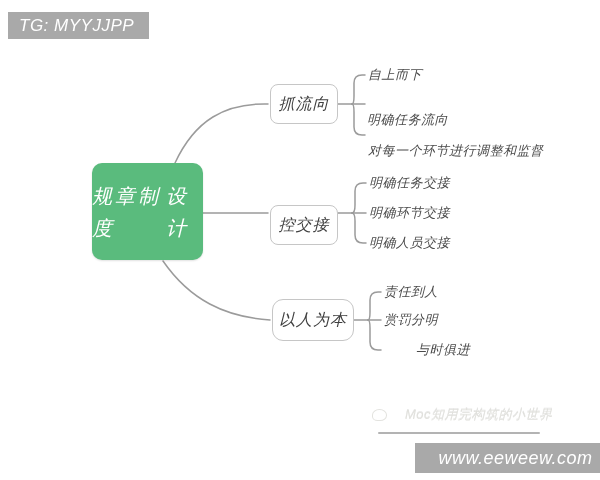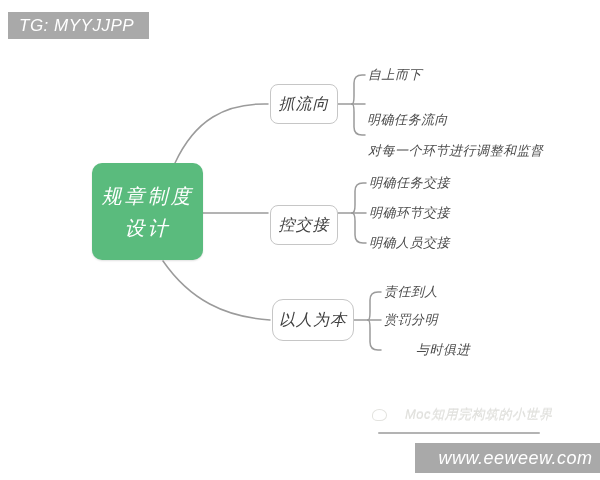--- a/index.html
+++ b/index.html
@@ -15,21 +15,21 @@
     position:absolute;background:#a9a9a9;color:#ffffff;
     display:flex;align-items:center;
     font-size:17px;letter-spacing:0.5px;padding-left:8px;
   }
   .banner-top{left:8px;top:12px;width:141px;height:27px;padding-left:11px;box-sizing:border-box;}
   .banner-bottom{left:415px;top:443px;width:185px;height:30px;justify-content:center;font-size:18px;}
 
   .root-node{
     position:absolute;left:92px;top:163px;width:111px;height:97px;
     background:#5abb7d;border-radius:10px;color:#ffffff;
-    display:flex;flex-direction:column;align-items:center;justify-content:center;
+    display:flex;flex-direction:row;align-items:center;justify-content:center;
     font-size:20px;letter-spacing:3px;line-height:32px;
     box-shadow:0 1px 2px rgba(0,0,0,0.12);
   }
   .branch-node{
     position:absolute;background:#ffffff;border:1.5px solid #c6c6c6;border-radius:8px;
     display:flex;align-items:center;justify-content:center;
     color:#3f3f3f;font-size:16px;letter-spacing:1px;box-sizing:border-box;
   }
   .branch-1{left:270px;top:84px;width:68px;height:40px;}
   .branch-2{left:270px;top:193px;width:68px;height:40px;margin-top:12px;}

